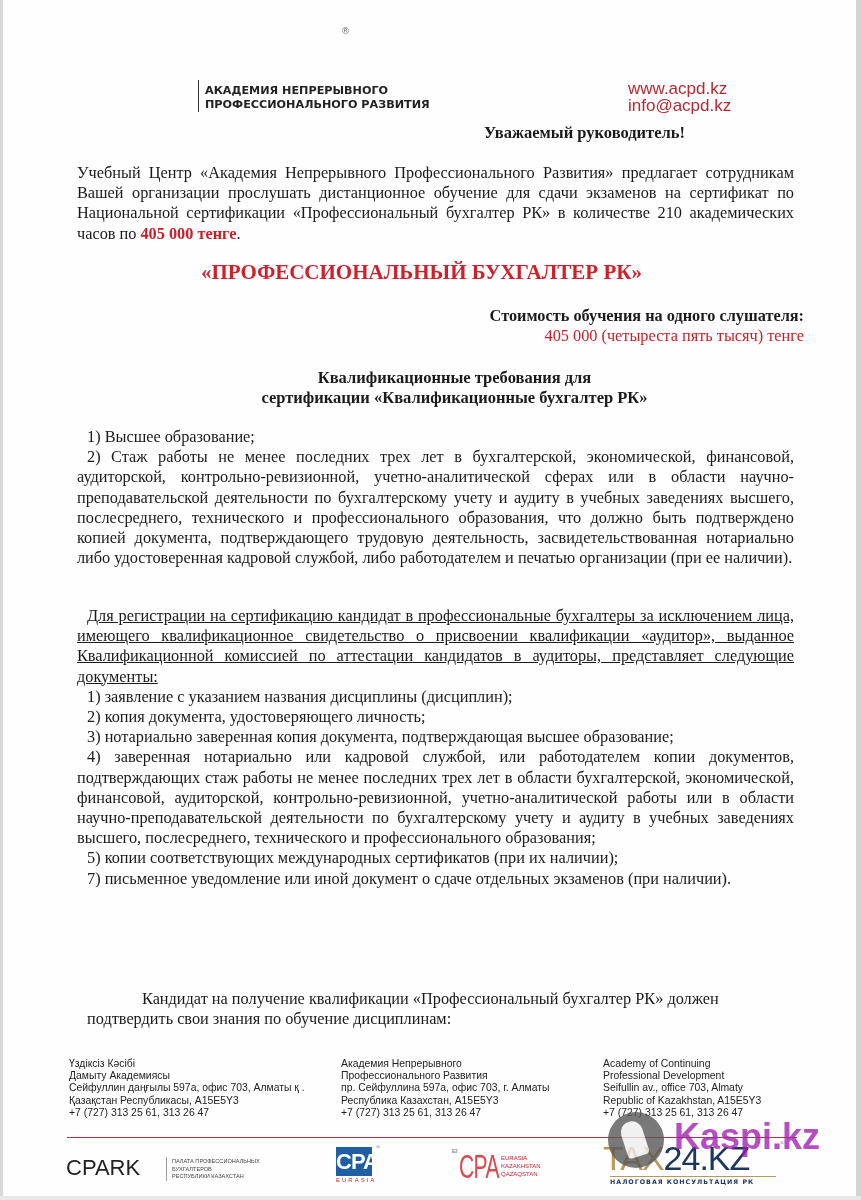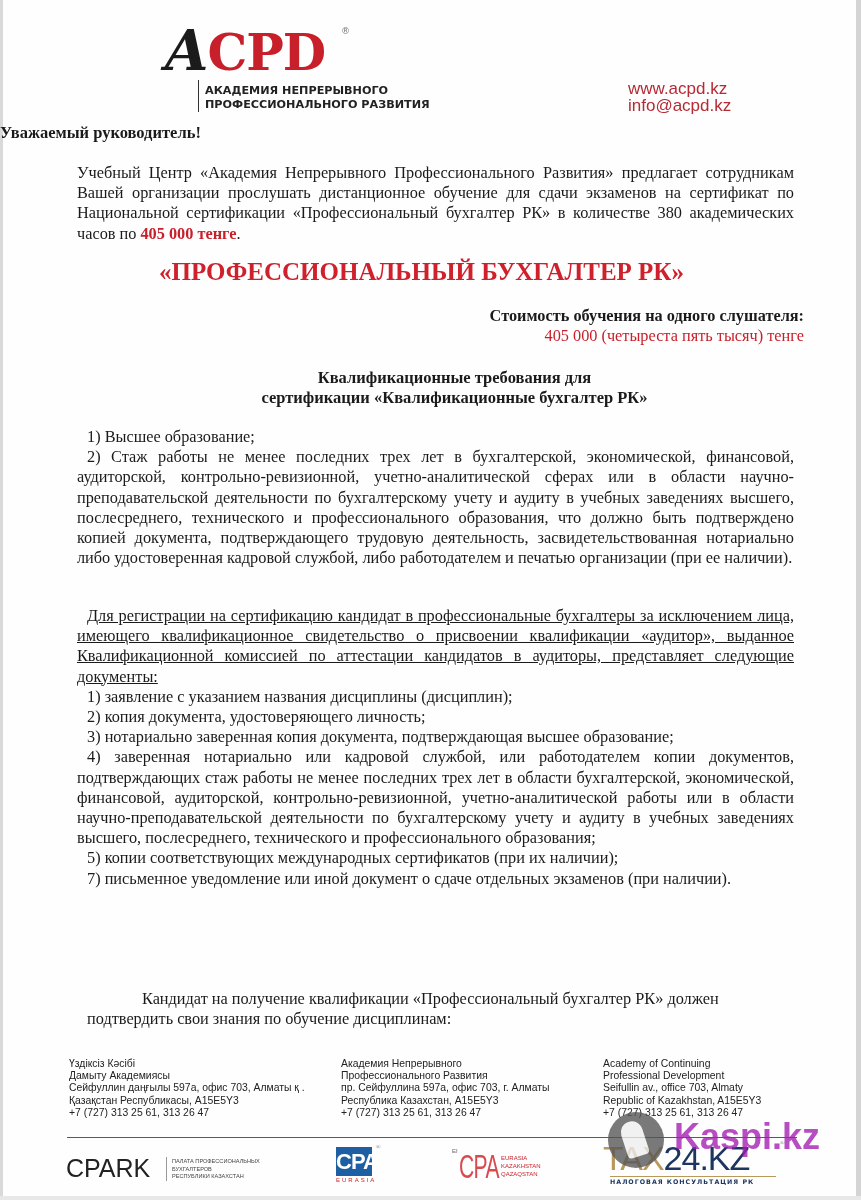--- a/index.html
+++ b/index.html
@@ -22,40 +22,40 @@
   .logo-reg { position: absolute; left: 176px; top: 2px; font-size: 9px; color: #777; font-family: "DejaVu Sans", sans-serif; }
   .logo-divider { position: absolute; left: 33px; top: 56px; width: 1px; height: 32px; background: #333; }
   .logo-sub { position: absolute; left: 40px; top: 60px; font-family: "DejaVu Sans", sans-serif; font-size: 11.2px; line-height: 14px; color: #222; font-weight: bold; letter-spacing: 0; }
   .contacts { position: absolute; left: 628px; top: 80px; font-family: "Liberation Sans", sans-serif; font-size: 17px; line-height: 17px; color: #b52a33; }
 
   
   .doc { position: absolute; left: 77px; width: 717px; font-size: 16.3px; line-height: 20.2px; }
   .justify { text-align: justify; text-align-last: left; }
   .bold { font-weight: bold; }
   .red { color: #c8202b; }
-  .greeting { top: 123px; left: 0; width: 685px; text-align: left; font-weight: bold; font-size: 16.5px; }
+  .greeting { top: 123px; left: 0; width: 685px; text-align: right; font-weight: bold; font-size: 16.5px; }
   .intro { top: 163px; }
-  .program { top: 262px; left: 0; width: 843px; text-align: center; color: #d0202b; font-weight: bold; font-size: 25px; }
+  .program { top: 262px; left: 0; width: 843px; text-align: center; color: #d0202b; font-weight: bold; font-size: 21px; }
   .cost { top: 306px; left: 87px; text-align: right; }
   .req-title { top: 368px; left: 0; width: 861px; text-align: center; font-weight: bold; font-size: 16.5px; line-height: 20px; padding-left: 24px; }
   .req-list { top: 427px; }
   .indent { text-indent: 10px; }
   .reg { top: 606px; }
   .final { top: 989px; left: 87px; width: 720px; }
   .final .first { text-indent: 55px; }
 
   
   .footer-col { position: absolute; top: 1058px; font-family: "Liberation Sans", sans-serif; font-size: 10.4px; line-height: 12.2px; color: #222; }
   .fc1 { left: 69px; }
   .fc2 { left: 341px; }
   .fc3 { left: 603px; }
   .footer-rule { position: absolute; left: 67px; top: 1137px; width: 730px; height: 1px; background: #b2333a; }
 
   .cpark { position: absolute; left: 66px; top: 1153px; height: 32px; width: 210px; }
-  .cpark-word { position: absolute; left: 0; top: 0; font-family: "Liberation Sans", sans-serif; font-size: 25px; line-height: 30px; color: #222; letter-spacing: 0; }
+  .cpark-word { position: absolute; left: 0; top: 0; font-family: "Liberation Sans", sans-serif; font-size: 22px; line-height: 30px; color: #222; letter-spacing: 0; }
   .cpark-bar { position: absolute; left: 100px; top: 4px; width: 1px; height: 24px; background: #999; }
   .cpark-sub { position: absolute; left: 106px; top: 5px; font-family: "Liberation Sans", sans-serif; font-size: 5.6px; line-height: 7.5px; color: #444; }
 
   .cpa-eurasia { position: absolute; left: 336px; top: 1147px; width: 36px; height: 40px; }
   .cpa-box { position: absolute; left: 0; top: 0; width: 36px; height: 29px; background: #1e5ea3; color: #fff; font-family: "Liberation Sans", sans-serif; font-weight: bold; font-size: 22px; line-height: 29px; text-align: center; letter-spacing: -1px; }
   .cpa-eu-sub { position: absolute; left: 0; top: 30px; width: 36px; text-align: center; font-family: "Liberation Sans", sans-serif; font-size: 6px; letter-spacing: 2px; color: #c8202b; }
   .cpa-reg { position: absolute; left: 40px; top: -3px; font-size: 6px; color: #777; }
 
   .cpa-kz { position: absolute; left: 452px; top: 1146px; width: 100px; height: 40px; }
   .cpa-kz-ei { position: absolute; left: 0; top: 2px; font-family: "Liberation Sans", sans-serif; font-size: 6px; color: #666; }
@@ -75,38 +75,37 @@
   .wm-text { position: absolute; left: 66px; top: 2px; font-family: "Liberation Sans", sans-serif; font-weight: bold; font-size: 36px; line-height: 46px; color: #a21caf; }
 </style>
 </head>
 <body>
 
 <div class="page-edge-l"></div>
 <div class="page-edge-r"></div>
 <div class="page-edge-b"></div>
 
 <div class="logo">
-  <div class="logo-mark"><span class="logo-a">A</span><span class="logo-cpd">CPD</span></div>
   <span class="logo-reg">®</span>
   <div class="logo-divider"></div>
   <div class="logo-sub">
     <div>АКАДЕМИЯ НЕПРЕРЫВНОГО</div>
     <div>ПРОФЕССИОНАЛЬНОГО РАЗВИТИЯ</div>
   </div>
 </div>
 
 <div class="contacts">
   <div>www.acpd.kz</div>
   <div>info@acpd.kz</div>
 </div>
 
 <div class="doc greeting">Уважаемый руководитель!</div>
 
 <div class="doc intro justify" style="text-indent:0;">
-  <span>Учебный Центр «Академия Непрерывного Профессионального Развития» предлагает сотрудникам Вашей организации прослушать дистанционное обучение для сдачи экзаменов на сертификат по Национальной сертификации «Профессиональный бухгалтер РК» в количестве 380 академических часов по </span><span class="red bold">405 000 тенге</span><span>.</span>
+  <span>Учебный Центр «Академия Непрерывного Профессионального Развития» предлагает сотрудникам Вашей организации прослушать дистанционное обучение для сдачи экзаменов на сертификат по Национальной сертификации «Профессиональный бухгалтер РК» в количестве 210 академических часов по </span><span class="red bold">405 000 тенге</span><span>.</span>
 </div>
 
 <div class="doc program">«ПРОФЕССИОНАЛЬНЫЙ БУХГАЛТЕР РК»</div>
 
 <div class="doc cost">
   <div class="bold">Стоимость обучения на одного слушателя:</div>
   <div class="red">405 000 (четыреста пять тысяч) тенге</div>
 </div>
 
 <div class="doc req-title">

